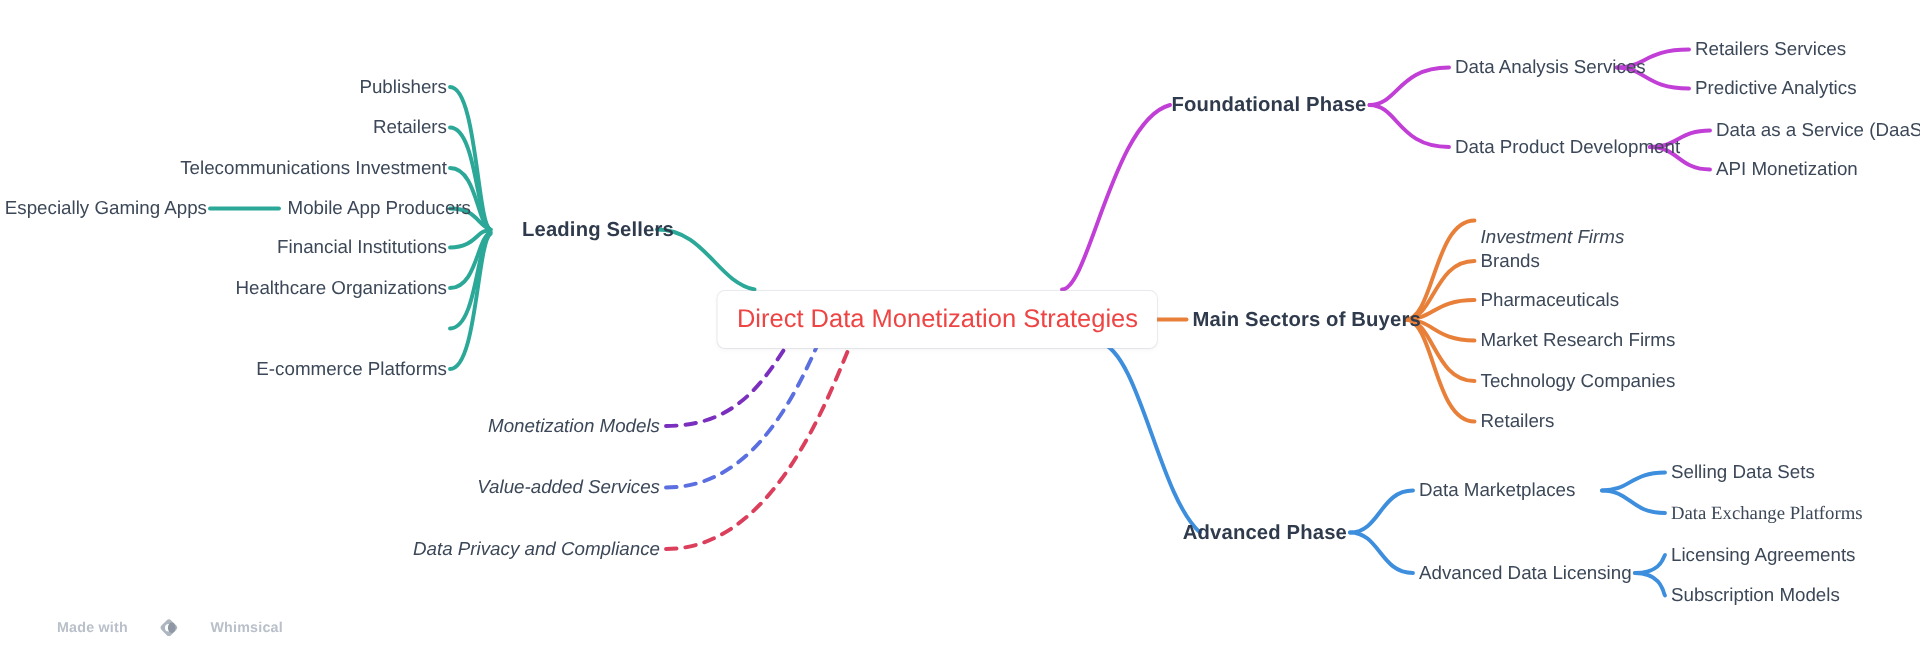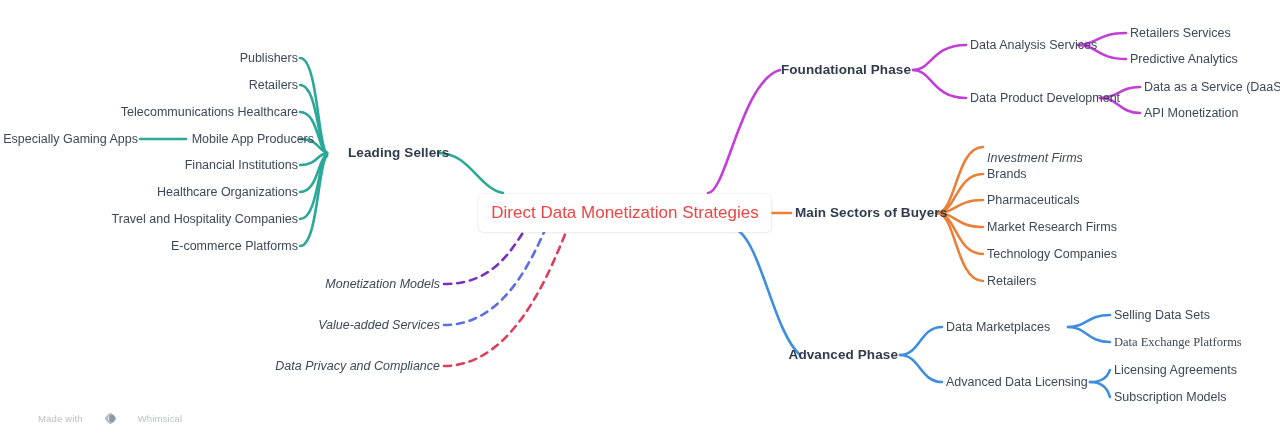--- a/index.html
+++ b/index.html
@@ -45,21 +45,21 @@
     white-space:nowrap;
     box-shadow:0 0 0 0.6px rgba(160,170,185,.22), 0 1px 3px rgba(60,72,88,.06);
   }
 
   .footer{
     position:absolute;
     left:38px;top:412px;
     display:flex;align-items:center;gap:21px;
     color:#b9c0c9;
     font-size:9.5px;
-    font-weight:normal;
+    font-weight:bold;
     letter-spacing:.15px;
   }
   .footer .logo{
     width:13px;height:13px;display:inline-block;position:relative;
   }
   .footer .logo .d{
     position:absolute;left:0;top:0;width:9.2px;height:9.2px;
     background:#aeb6c0;border-radius:2.2px;
     transform:rotate(45deg);transform-origin:center;
     left:1.9px;top:1.9px;
@@ -141,26 +141,25 @@
         <path stroke="#5b6fe0" d="M444,325 C500,325 528,268 545,230"></path>
         <path stroke="#dc3f5b" d="M444,366 C512,366 548,276 566,232"></path>
       </g>
     </g>
   </svg>
 
   <div class="center-node" style="left:625px;top:213px;">Direct Data Monetization Strategies</div>
 
   <div class="node left" style="left:298px;top:58px;">Publishers</div>
   <div class="node left" style="left:298px;top:85px;">Retailers</div>
-  <div class="node left" style="left:298px;top:112px;">Telecommunications Healthcare</div>
+  <div class="node left" style="left:298px;top:112px;">Telecommunications Investment</div>
   <div class="node left" style="left:314px;top:139px;">Mobile App Producers</div>
   <div class="node left" style="left:138px;top:139px;">Especially Gaming Apps</div>
   <div class="node left" style="left:298px;top:165px;padding-left:41px;">Financial Institutions</div>
   <div class="node left" style="left:298px;top:192px;">Healthcare Organizations</div>
-  <div class="node left" style="left:298px;top:219px;">Travel and Hospitality Companies</div>
   <div class="node left" style="left:298px;top:246px;">E-commerce Platforms</div>
 
   <div class="node right branch-label" style="left:348px;top:153px;">Leading Sellers</div>
 
   <div class="node left branch-label" style="left:911px;top:70px;">Foundational Phase</div>
   <div class="node right" style="left:970px;top:45px;">Data Analysis Services</div>
   <div class="node right" style="left:970px;top:98px;">Data Product Development</div>
   <div class="node right" style="left:1130px;top:33px;">Retailers Services</div>
   <div class="node right" style="left:1130px;top:59px;">Predictive Analytics</div>
   <div class="node right" style="left:1144px;top:87px;">Data as a Service (DaaS)</div>

